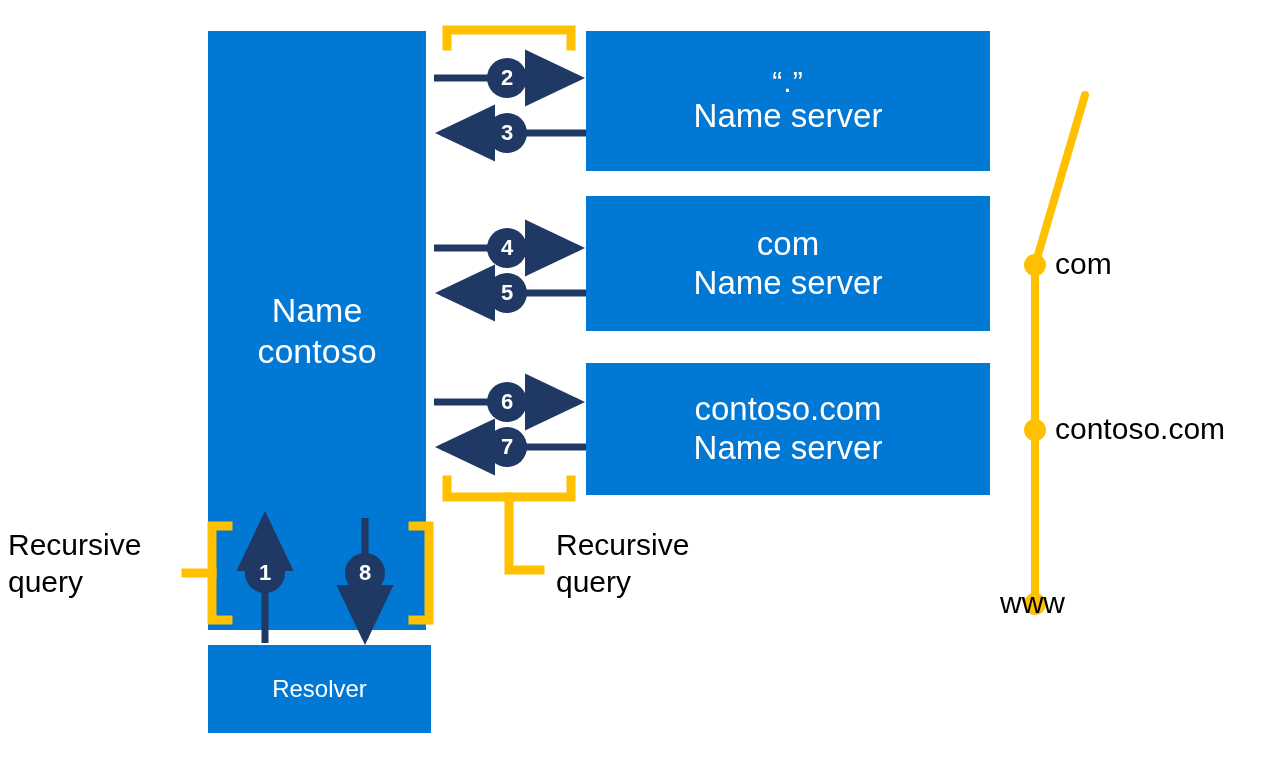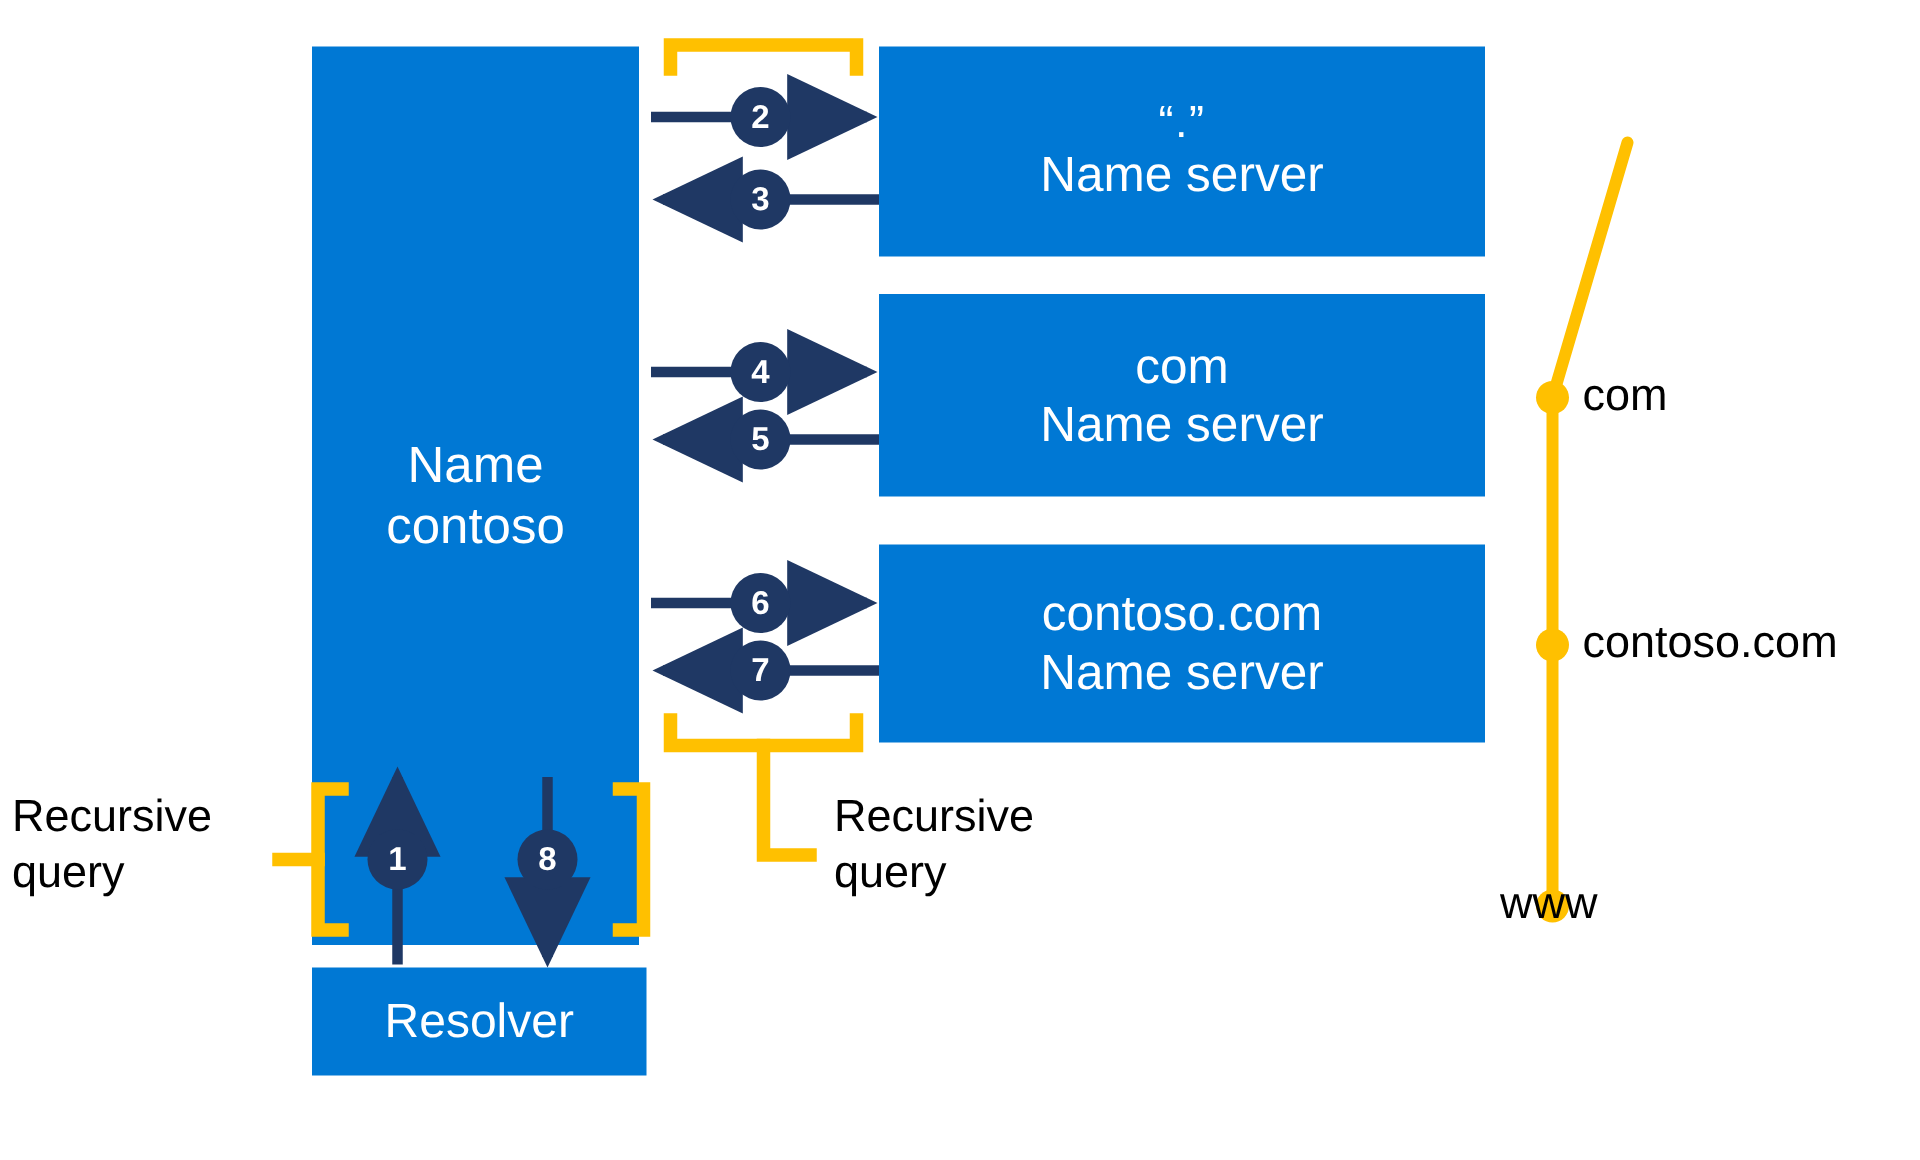--- a/index.html
+++ b/index.html
@@ -12,21 +12,21 @@
 
   .box{
     position:absolute;background:#0078D4;color:#ffffff;
     display:flex;flex-direction:column;align-items:center;justify-content:center;
     text-align:center;line-height:1.18;font-weight:400;
     box-sizing:border-box;
   }
   .box .ln{display:block;white-space:pre;}
 
   #box-nameserver{left:208px;top:31px;width:218px;height:599px;font-size:34px;}
-  #box-resolver{left:208px;top:645px;width:223px;height:72px;font-size:32px;}
+  #box-resolver{left:208px;top:645px;width:223px;height:88px;font-size:24px;}
   #box-root{left:586px;top:31px;width:404px;height:140px;font-size:33px;}
   #box-com{left:586px;top:196px;width:404px;height:135px;font-size:33px;}
   #box-contoso{left:586px;top:363px;width:404px;height:132px;font-size:33px;}
 
   .root-dot-line{font-size:30px;letter-spacing:1px;line-height:1.0;}
 
   .svg-layer{position:absolute;left:0;top:0;width:1280px;height:773px;overflow:visible;}
 
   .num-badge{
     position:absolute;width:40px;height:40px;border-radius:50%;

